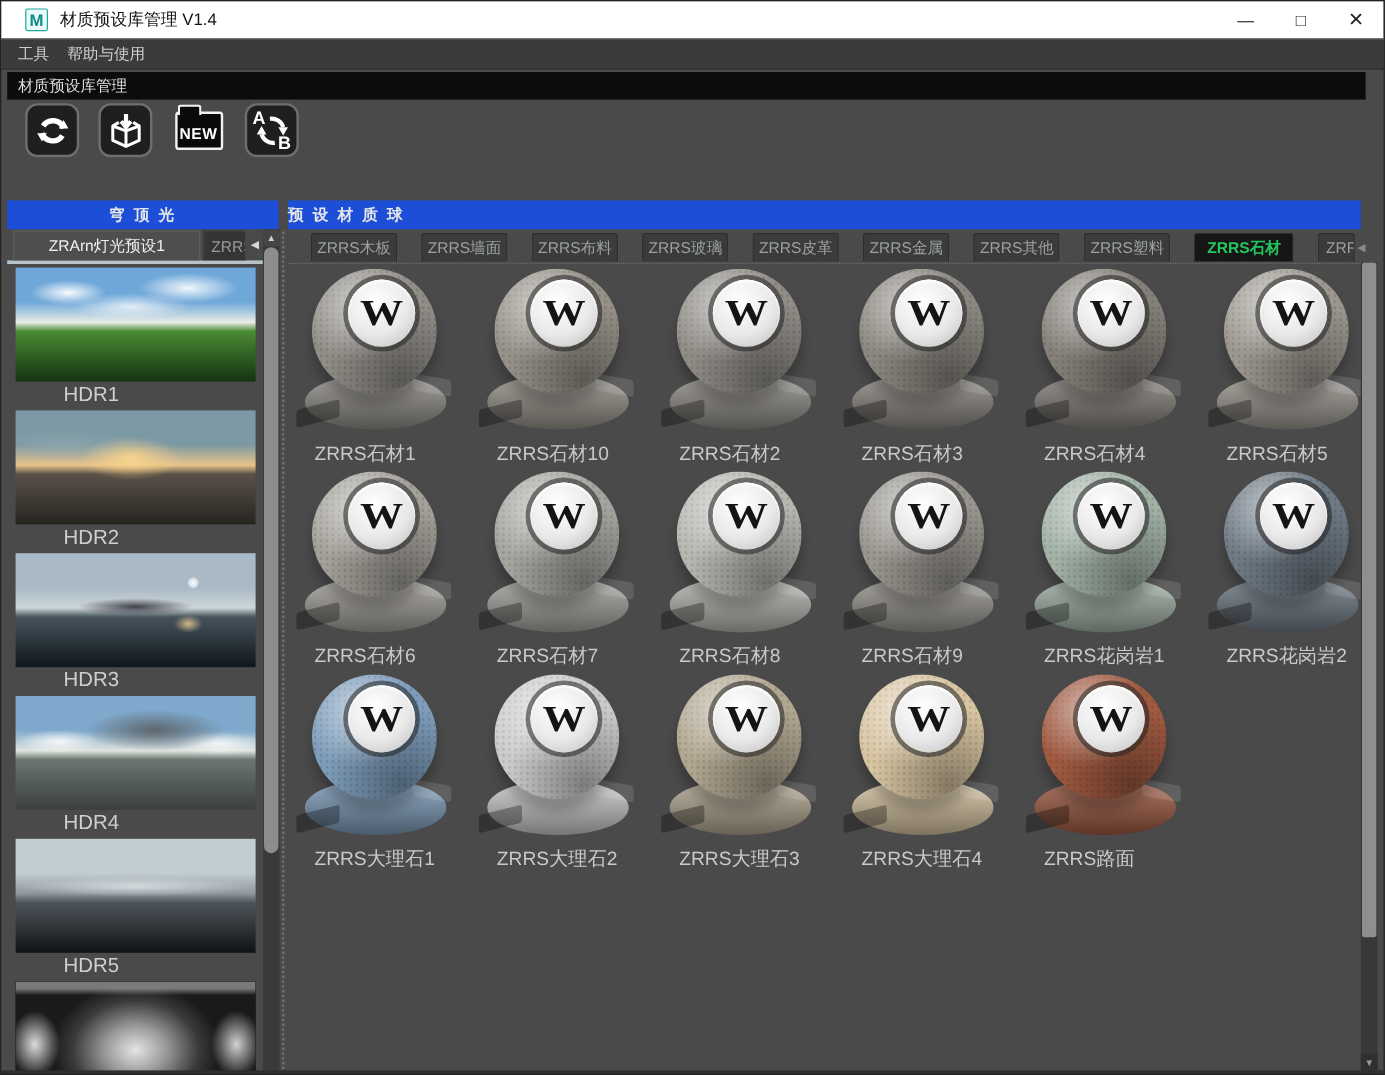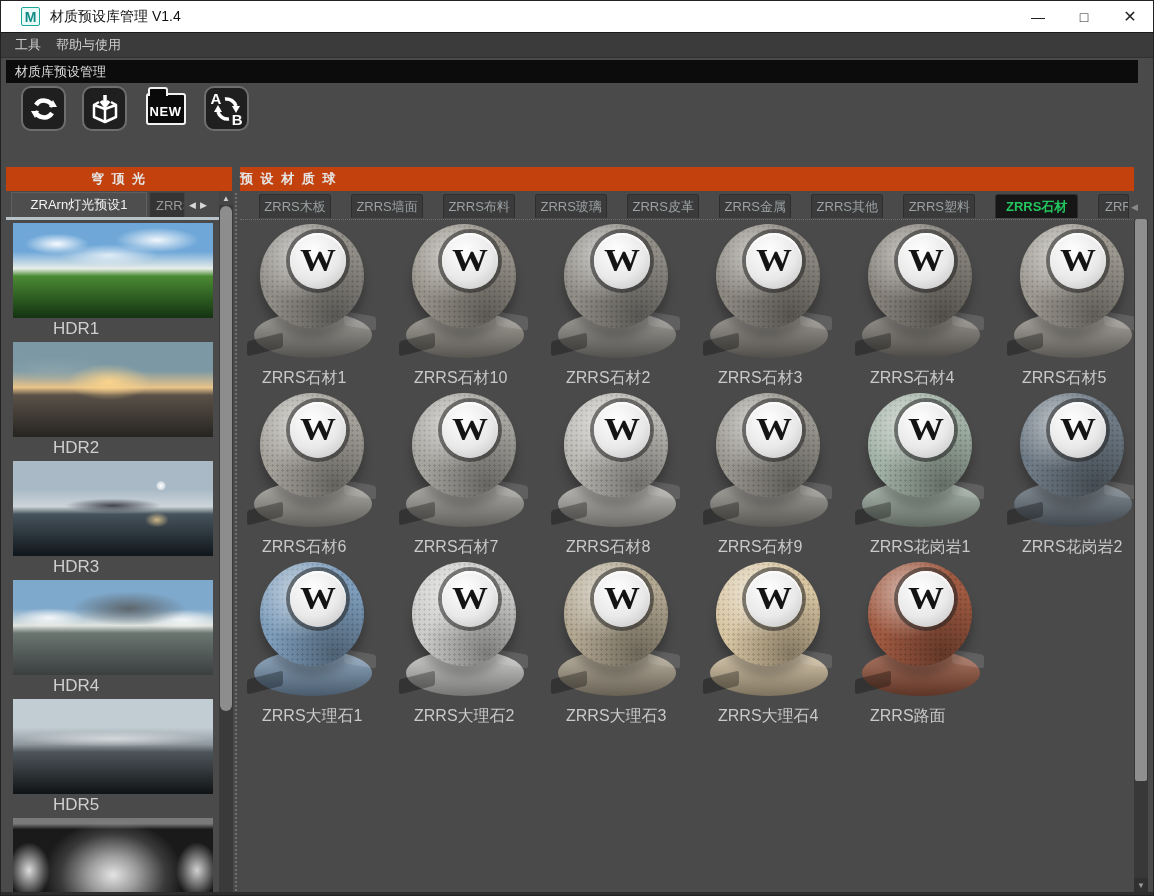--- a/index.html
+++ b/index.html
@@ -29,29 +29,29 @@
   .tool-btn.flat{background:transparent;border:none;border-radius:0;}
   .tool-btn svg{display:block;}
   .folder-icon{position:relative;width:40px;height:32px;background:#0a0a0a;border:2px solid #f2f2f2;border-radius:3px;display:flex;align-items:flex-end;justify-content:center;}
   .folder-icon::before{content:"";position:absolute;top:-8px;left:0px;width:16px;height:7px;background:#0a0a0a;border:2px solid #f2f2f2;border-bottom:none;border-radius:3px 3px 0 0;}
   .folder-new-label{color:#fff;font-size:13px;font-weight:bold;letter-spacing:.5px;margin-bottom:4px;}
   .ab-wrap{position:relative;width:32px;height:32px;}
   .ab-a{position:absolute;top:-3px;left:0;color:#fff;font-weight:bold;font-size:15px;}
   .ab-b{position:absolute;bottom:-3px;right:0;color:#fff;font-weight:bold;font-size:15px;}
 
   
-  .panel-header{position:absolute;top:166px;height:24px;background:#c2410c;color:#e6e6e6;font-size:13px;font-weight:bold;display:flex;align-items:center;letter-spacing:2px;}
+  .panel-header{position:absolute;top:166px;height:24px;background:#1d4ed8;color:#e6e6e6;font-size:13px;font-weight:bold;display:flex;align-items:center;letter-spacing:2px;}
   .ph-left{left:5px;width:226px;justify-content:center;}
   .ph-right{left:239px;width:894px;}
 
   
   .left-panel{position:absolute;top:190px;left:5px;width:226px;bottom:0;}
   .ltabs{position:relative;height:26px;display:flex;align-items:flex-end;}
   .ltab{height:25px;font-size:13px;display:flex;align-items:center;justify-content:center;white-space:nowrap;overflow:hidden;}
-  .ltab.sel{margin-left:5px;width:136px;background:#4e4e4e;color:#f2f2f2;border:1px solid #5f5f5f;border-bottom:none;}
+  .ltab.sel{margin-left:5px;width:156px;background:#4e4e4e;color:#f2f2f2;border:1px solid #5f5f5f;border-bottom:none;}
   .ltab.unsel{margin-left:2px;width:36px;background:#353535;color:#9a9a9a;border:1px solid #444;border-bottom:none;justify-content:flex-start;padding-left:6px;}
   .ltab-arrows{display:flex;gap:4px;margin-left:4px;align-items:center;height:25px;}
   .tab-arrow{font-size:9px;color:#d8d8d8;}
   .light-strip{height:3px;background:#b7c2c9;}
   .hdr-list{position:relative;height:674px;overflow:hidden;}
   .hdr-item{padding-top:3px;}
   .hdr-thumb{width:200px;height:95px;margin-left:7px;position:relative;overflow:hidden;
     background:linear-gradient(180deg,var(--sky) 0%,var(--sky) 30%,var(--horizon) 48%,var(--ground) 56%,var(--g2) 100%);}
   .hdr-label{height:21px;line-height:21px;padding-left:47px;font-size:17px;color:#cfcfcf;}
   
@@ -139,21 +139,21 @@
       <div class="win-btn close">✕</div>
     </div>
   </div>
 
   <div class="menubar">
     <span class="menu-item">工具</span>
     <span class="menu-item">帮助与使用</span>
   </div>
 
   <div class="black-bar bar-lib">
-    <span>材质库预设管理</span>
+    <span>材质预设库管理</span>
   </div>
 
   <div class="toolbar">
     <div class="tool-btn">
       <span>
         <svg width="30" height="30" viewBox="0 0 30 30">
           <path d="M7 11 A 9.5 9.5 0 0 1 24 13" fill="none" stroke="#fff" stroke-width="4.5"></path>
           <path d="M23 19 A 9.5 9.5 0 0 1 6 17" fill="none" stroke="#fff" stroke-width="4.5"></path>
           <polygon points="20,13 28,13 24,6" fill="#fff"></polygon>
           <polygon points="2,17 10,17 6,24" fill="#fff"></polygon>

